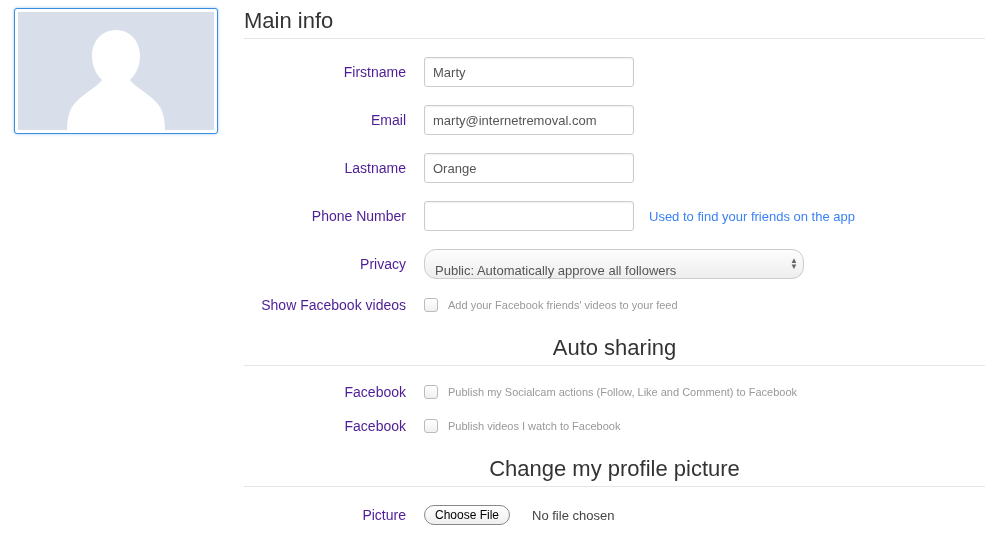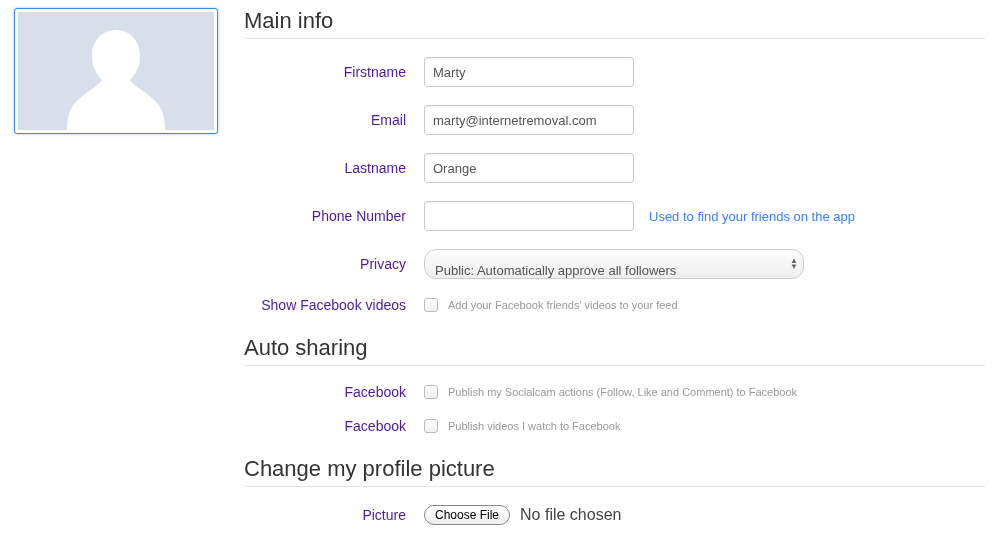--- a/index.html
+++ b/index.html
@@ -48,20 +48,21 @@
     font-size: 22px;
     font-weight: 400;
     color: #333;
     border-bottom: 1px solid #e5e5e5;
     padding-bottom: 4px;
     margin-bottom: 18px;
     margin-top: 0;
   }
   h2.section.spaced {
     margin-top: 22px;
+    text-align: center;
   }
   .form-row {
     display: flex;
     align-items: center;
     margin-bottom: 18px;
   }
   .label {
     width: 180px;
     text-align: right;
     padding-right: 18px;
@@ -132,22 +133,22 @@
   .file-btn {
     border: 1px solid #888;
     border-radius: 11px;
     background: linear-gradient(#fff, #efefef);
     font-size: 12px;
     padding: 2px 10px;
     cursor: pointer;
   }
   .file-text {
     color: #444;
-    font-size: 16px;
-    margin-left: 10px;
+    font-size: 13px;
+    margin-left: 22px;
   }
 </style>
 </head>
 <body>
 
 <div class="container">
   <div class="avatar-col">
     <div class="avatar-box">
       <div class="avatar-inner">
         <svg viewBox="0 0 196 118" width="100%" height="100%">

